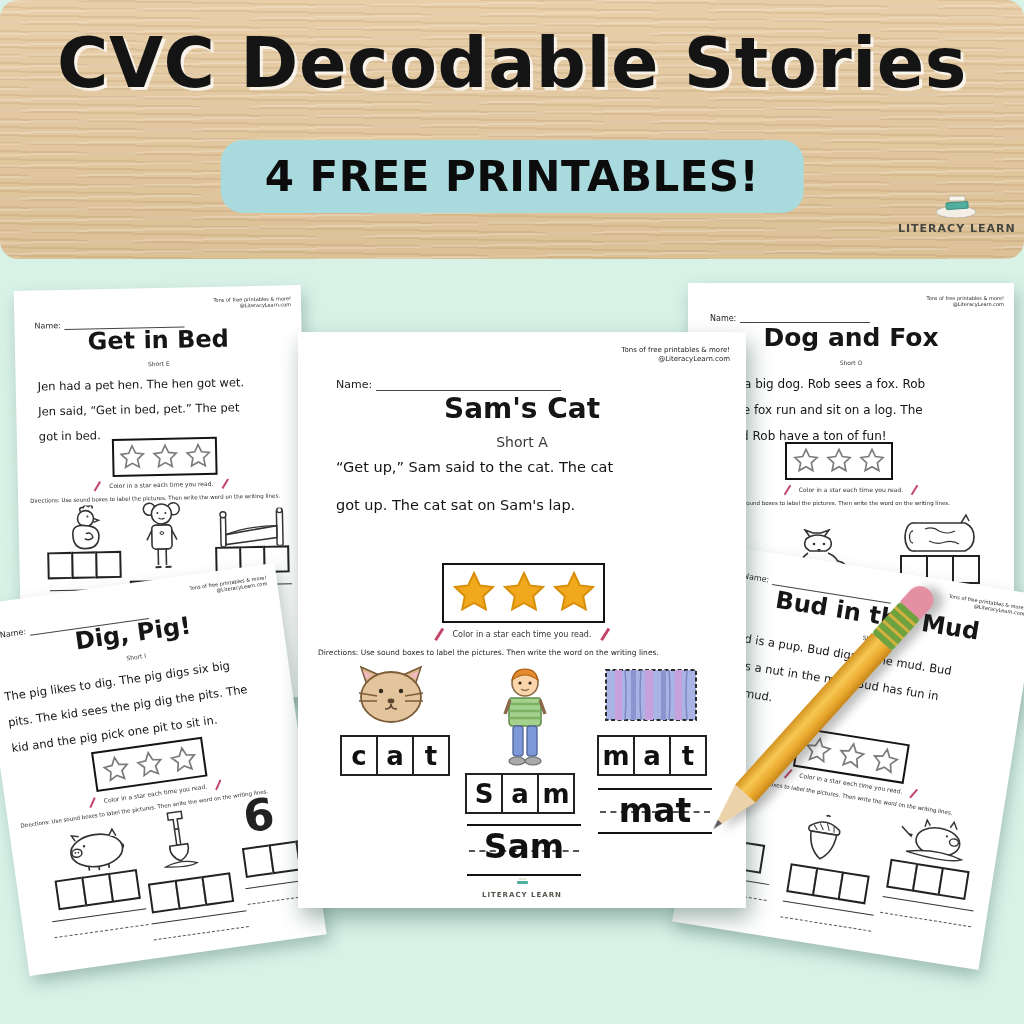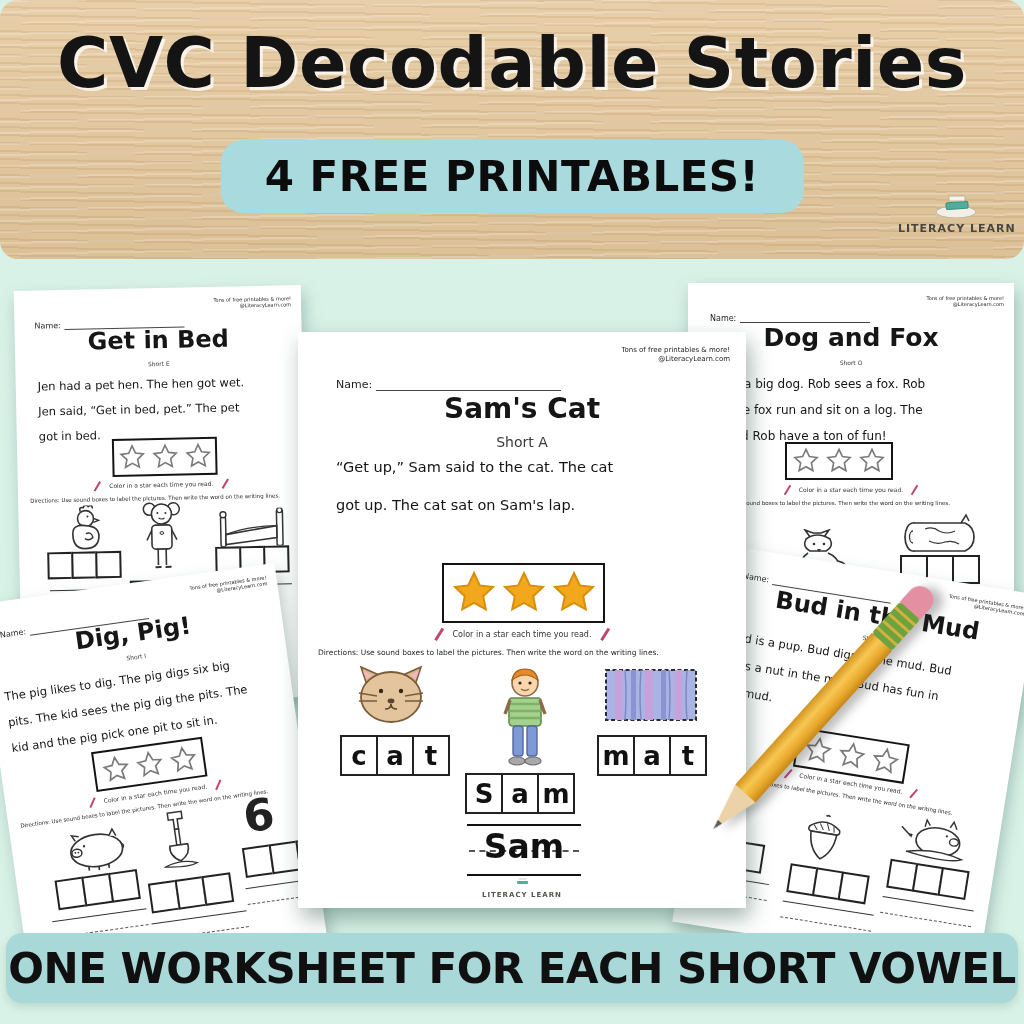--- a/index.html
+++ b/index.html
@@ -480,32 +480,34 @@
     </div>
     <div class="sound-boxes" style="left:299px;top:403px;">
       <div class="cell" style="width:38px;height:41px;font-size:26px;">m</div>
       <div class="cell" style="width:38px;height:41px;font-size:26px;">a</div>
       <div class="cell" style="width:38px;height:41px;font-size:26px;">t</div>
     </div>
 
     <div class="writeline" style="left:169px;top:492px;width:114px;height:52px;">
       <div class="word" style="font-size:33px;line-height:42px;">Sam</div>
     </div>
+    <div class="writeline" style="left:300px;top:456px;width:114px;height:46px;">
+      <div class="word" style="font-size:33px;line-height:42px;">mat</div>
+    </div>
 
     <div class="footer-logo" style="top:540px;">
       <svg width="22" height="10" viewBox="0 0 44 20">
         <rect x="12" y="8" width="22" height="6" rx="2" fill="#4fae9d"></rect>
         <rect x="15" y="2" width="16" height="4" rx="1.5" fill="#e9e4d8"></rect>
       </svg>
       <div class="txt">LITERACY LEARN</div>
     </div>
   </section>
 
   <div class="pencil">
     <div class="pencil-tip"></div>
     <div class="pencil-shaft"></div>
     <div class="pencil-ferrule"></div>
     <div class="pencil-eraser"></div>
   </div>
 
-  <div class="banner">ONE WORKSHEET FOR EACH SHORT VOWEL</div>
 
 </div>
 
 </body></html>

